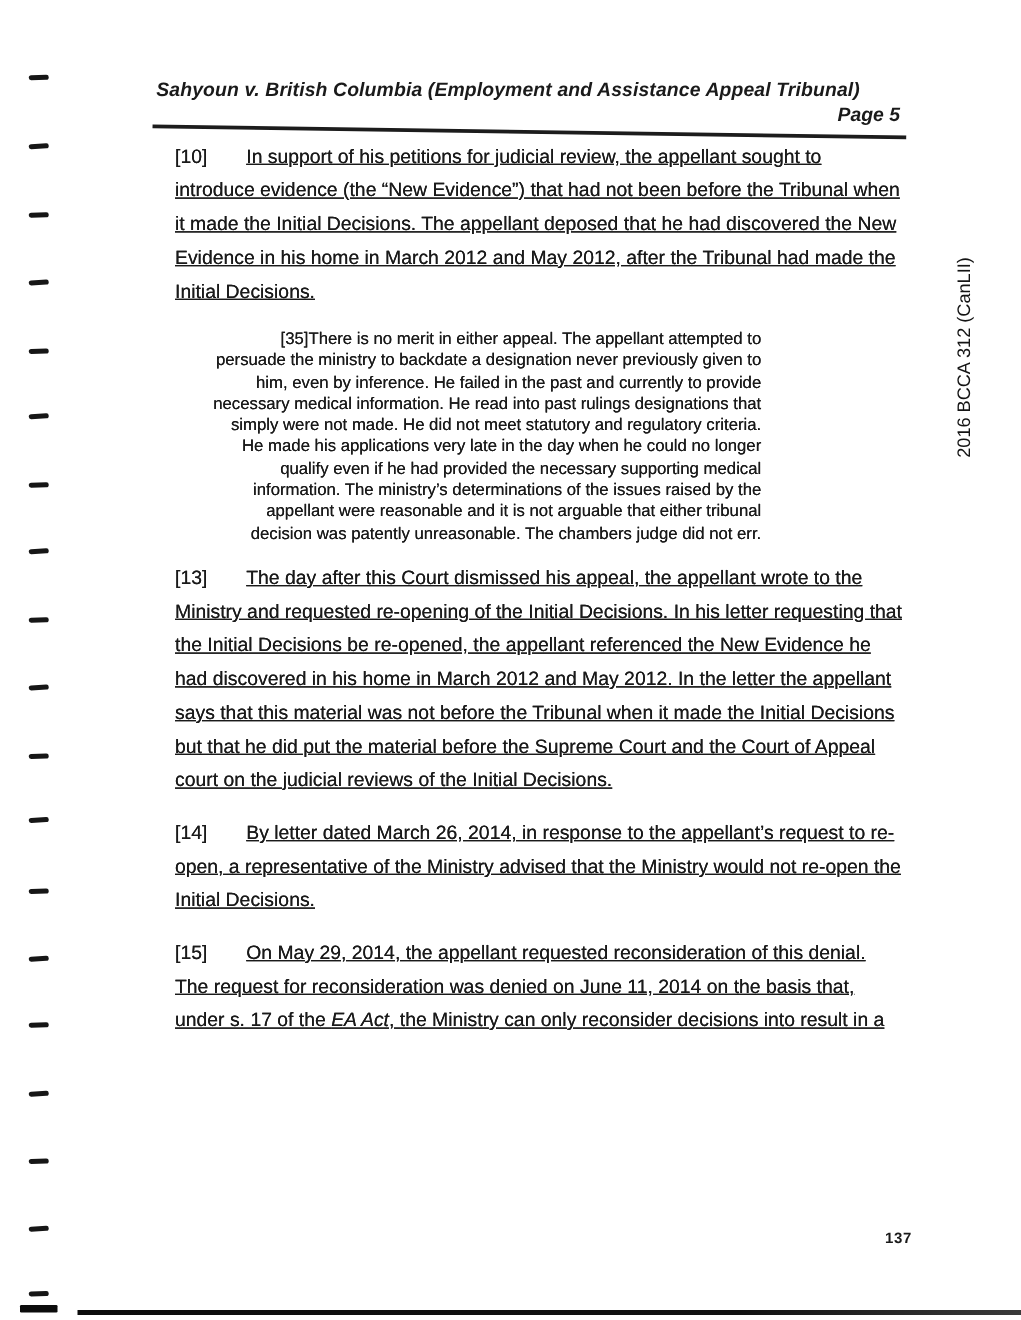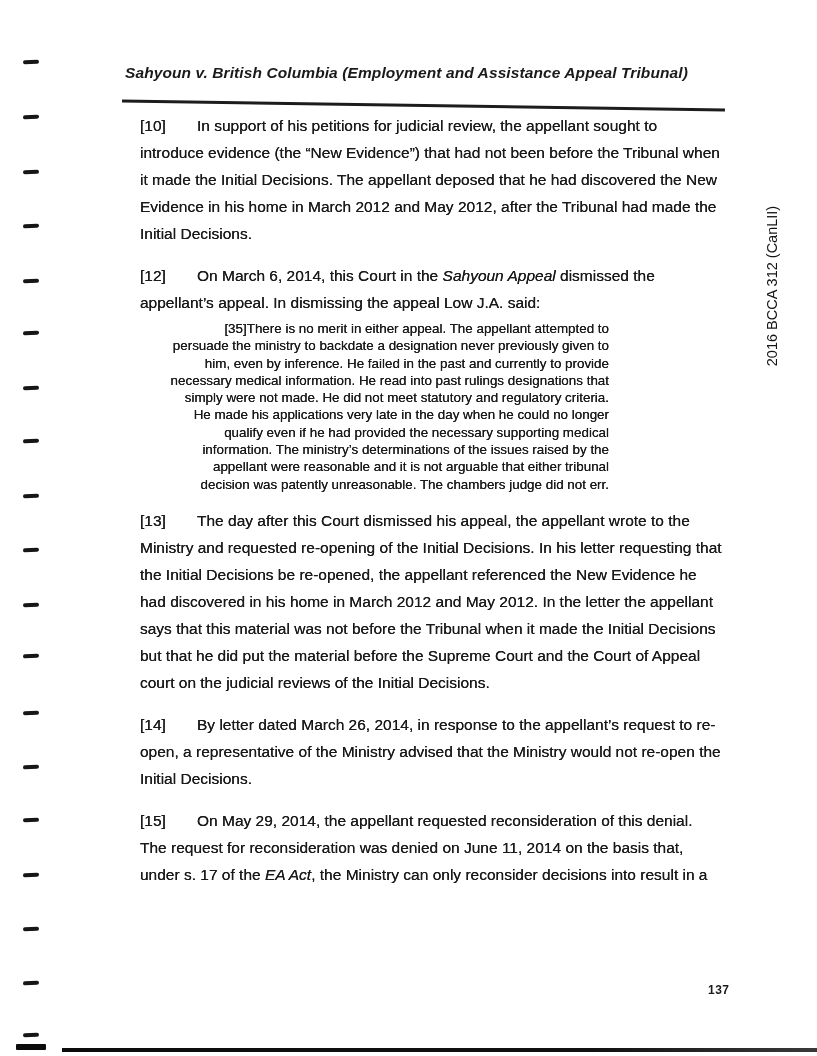--- a/index.html
+++ b/index.html
@@ -51,21 +51,21 @@
   
   .doc-body {
     position: absolute;
     left: 140px;
     top: 112px;
     width: 583px;
     font-size: 15.5px;
     line-height: 27px;
     text-shadow: 0 0 0.4px #1a1a1a;
   }
-  .para { margin-bottom: 15px; }
+  .para { margin-bottom: 15px; text-decoration: underline; }
   .para.tight { margin-bottom: 4px; }
   .pnum { display: inline-block; width: 57px; }
   .quote {
     margin: 2px 0 14px 28px;
     width: 441px;
     font-size: 13.4px;
     line-height: 17.3px;
     text-align: right;
   }
   .quote .pnum { width: 55px; }
@@ -124,33 +124,31 @@
     border-radius: 1px;
   }
 </style>
 </head>
 <body>
 
 <div class="page">
 
   <div class="header">
     <div class="case-title">Sahyoun v. British Columbia (Employment and Assistance Appeal Tribunal)</div>
+    <div class="page-label">Page 5</div>
   </div>
   <div class="header-rule"></div>
 
   <div class="doc-body">
 
     <div class="para">
       <span class="pnum">[10]</span><span><span>In support of his petitions for judicial review, the appellant sought to introduce evidence (the “New Evidence”) that had not been before the Tribunal when it made the Initial Decisions. The appellant deposed that he had discovered the New Evidence in his home in March 2012 and May 2012, after the Tribunal had made the Initial Decisions.</span></span>
     </div>
 
 
-    <div class="para tight">
-      <span class="pnum">[12]</span><span><span>On March 6, 2014, this Court in the </span><em>Sahyoun Appeal</em><span> dismissed the appellant’s appeal. In dismissing the appeal Low J.A. said:</span></span>
-    </div>
 
     <div class="quote">
       <span class="pnum">[35]</span><span><span>There is no merit in either appeal. The appellant attempted to persuade the ministry to backdate a designation never previously given to him, even by inference. He failed in the past and currently to provide necessary medical information. He read into past rulings designations that simply were not made. He did not meet statutory and regulatory criteria. He made his applications very late in the day when he could no longer qualify even if he had provided the necessary supporting medical information. The ministry’s determinations of the issues raised by the appellant were reasonable and it is not arguable that either tribunal decision was patently unreasonable. The chambers judge did not err.</span></span>
     </div>
 
     <div class="para">
       <span class="pnum">[13]</span><span><span>The day after this Court dismissed his appeal, the appellant wrote to the Ministry and requested re-opening of the Initial Decisions. In his letter requesting that the Initial Decisions be re-opened, the appellant referenced the New Evidence he had discovered in his home in March 2012 and May 2012. In the letter the appellant says that this material was not before the Tribunal when it made the Initial Decisions but that he did put the material before the Supreme Court and the Court of Appeal court on the judicial reviews of the Initial Decisions.</span></span>
     </div>
 
     <div class="para">

